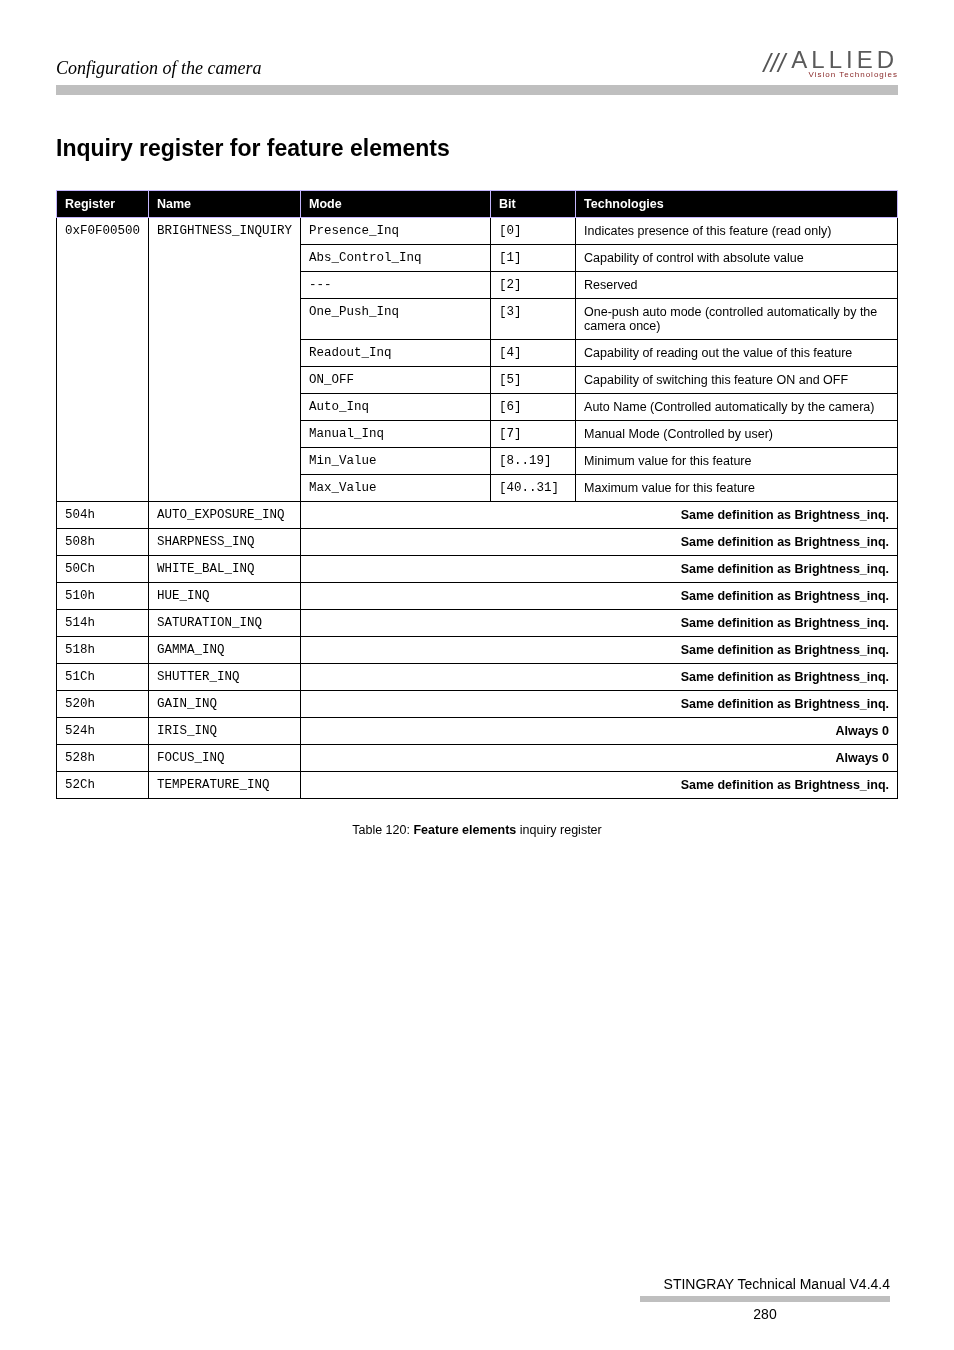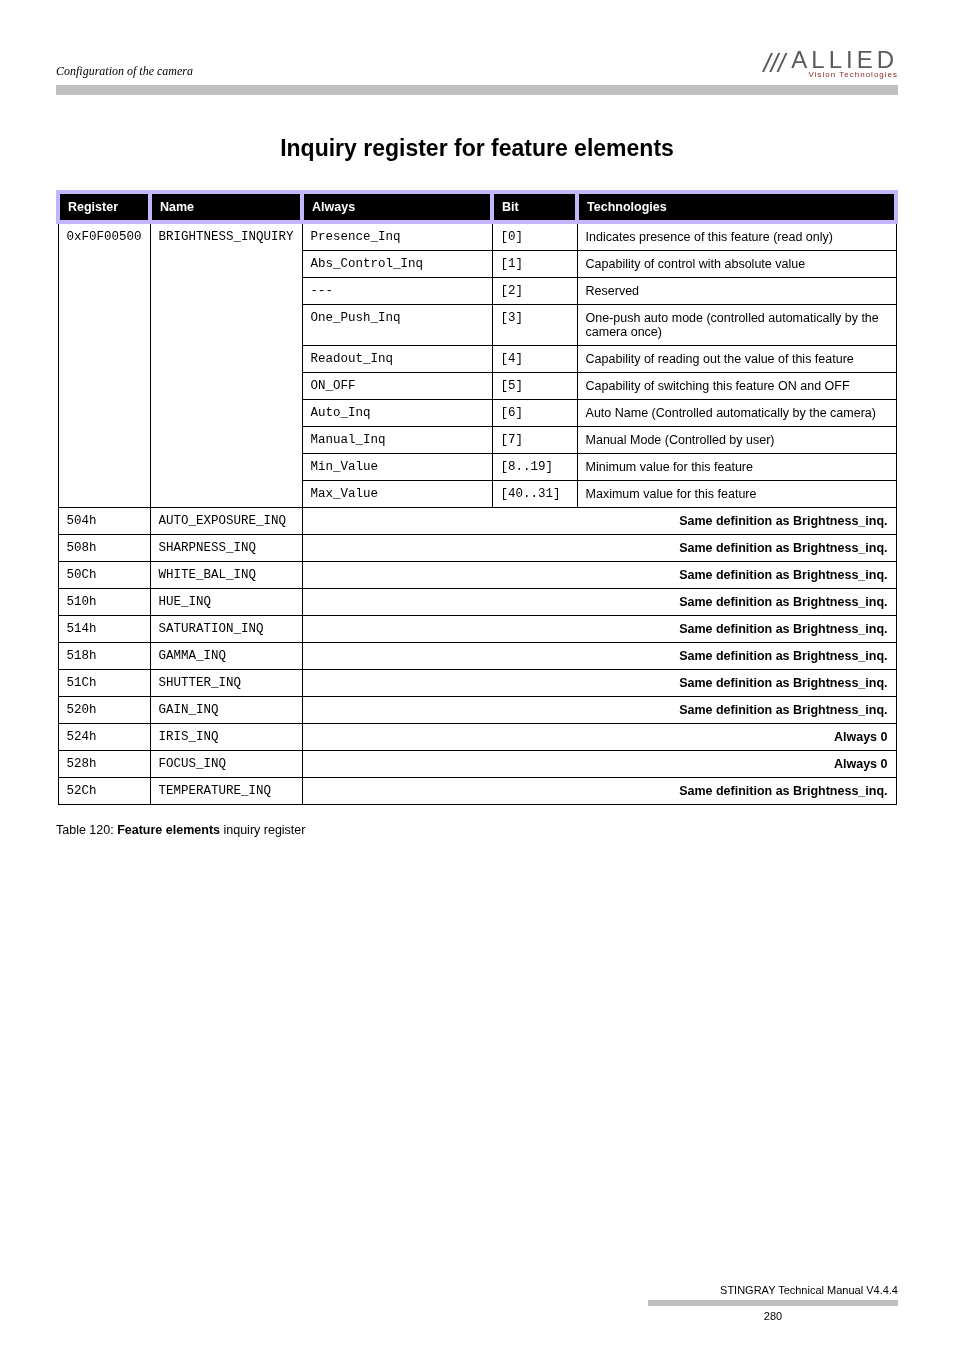--- a/index.html
+++ b/index.html
@@ -17,21 +17,21 @@
     min-height: 1350px;
   }
   .header-row {
     display: flex;
     justify-content: space-between;
     align-items: flex-end;
     margin-bottom: 6px;
   }
   .header-left {
     font-style: italic;
-    font-size: 12px;
+    font-size: 18px;
   }
   .header-right { text-align: right; }
   .logo {
     display: inline-flex;
     align-items: center;
     gap: 6px;
   }
   .logo-stripes {
     display: inline-flex;
     gap: 3px;
@@ -58,60 +58,60 @@
   }
   .header-rule {
     height: 10px;
     background: #bfbfbf;
     margin: 0 0 40px 0;
   }
   .section-title {
     font-family: Arial, Helvetica, sans-serif;
     font-weight: 900;
     font-size: 23px;
-    text-align: center;
     margin: 0 0 28px 0;
   }
   table.main {
     width: 100%;
     border-collapse: collapse;
     font-family: Verdana, Arial, sans-serif;
     font-size: 12.5px;
   }
   table.main th {
     background: #000;
     color: #fff;
     text-align: left;
     font-weight: 700;
     padding: 6px 8px;
-    border: 4px solid #c4b5fd;
+    border: 1px solid #c4b5fd;
   }
   table.main td {
     border: 1px solid #000;
     padding: 6px 8px;
     vertical-align: top;
   }
   .code { font-family: "Courier New", monospace; font-size: 12.5px; }
   .center-span {
     text-align: right;
     font-weight: 700;
   }
   .caption {
+    text-align: center;
     font-family: Verdana, Arial, sans-serif;
     font-size: 12.5px;
-    margin-top: 18px;
+    margin-top: 24px;
   }
   .caption strong { font-weight: 700; }
   .footer {
     position: absolute;
     bottom: 28px;
-    right: 56px;
+    right: 64px;
     text-align: right;
     font-family: Verdana, Arial, sans-serif;
-    font-size: 11px;
+    font-size: 14px;
   }
   .footer .line {
     width: 250px;
     height: 6px;
     background: #bfbfbf;
     margin: 4px 0 4px auto;
   }
   .pagenum { text-align: center; }
 </style>
 </head>
@@ -132,21 +132,21 @@
   </div>
   <div class="header-rule"></div>
 
   <h2 class="section-title">Inquiry register for feature elements</h2>
 
   <table class="main">
     <thead>
       <tr>
         <th>Register</th>
         <th>Name</th>
-        <th style="width:190px">Always</th>
+        <th style="width:190px">Mode</th>
         <th style="width:85px">Bit</th>
         <th>Technologies</th>
       </tr>
     </thead>
     <tbody id="tbody">
         <tr>
           <td rowspan="10" class="code">0xF0F00500</td>
           <td rowspan="10" class="code">BRIGHTNESS_INQUIRY</td>
           <td class="code">Presence_Inq</td>
           <td class="code">[0]</td>

